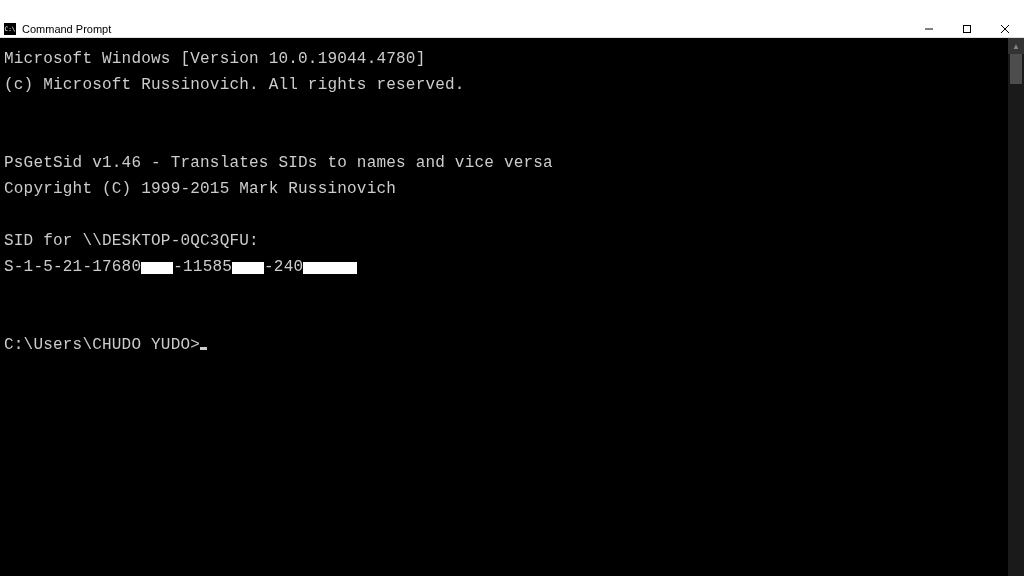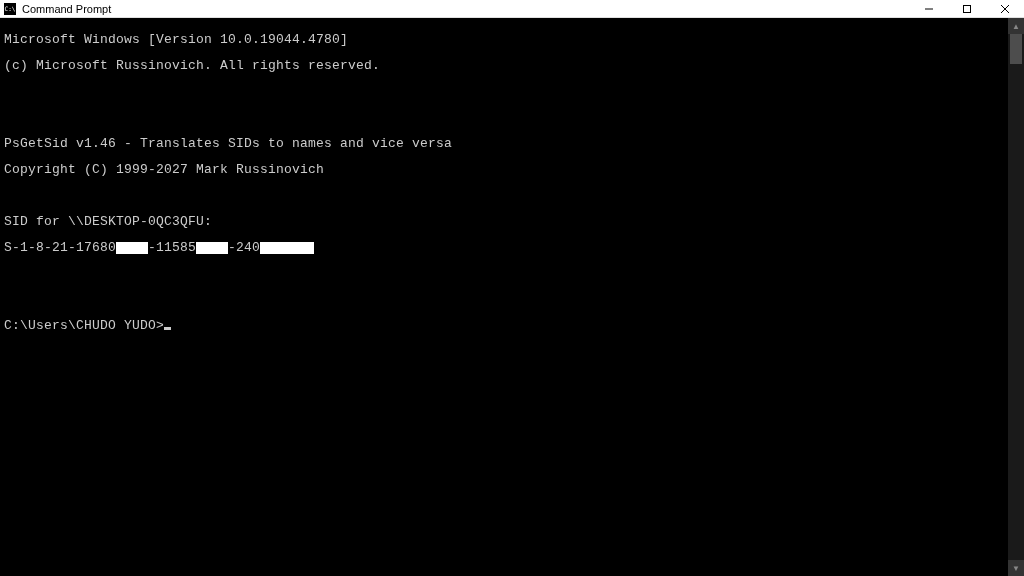--- a/index.html
+++ b/index.html
@@ -16,20 +16,21 @@
       position: relative;
     }
     .titlebar {
       height: 18px;
       background: #ffffff;
       display: flex;
       align-items: center;
       justify-content: space-between;
       padding: 0 0 0 4px;
       border-bottom: 1px solid #e0e0e0;
+      margin-top: 20px;
     }
     .titlebar-left {
       display: flex;
       align-items: center;
       gap: 6px;
     }
     .app-icon {
       width: 12px;
       height: 12px;
       background: #000;
@@ -71,21 +72,21 @@
       fill: none;
     }
     .terminal-area {
       background: #000000;
       height: calc(576px - 18px);
       position: relative;
       overflow: hidden;
     }
     .terminal-content {
       font-family: Consolas, "Courier New", monospace;
-      font-size: 13px;
+      font-size: 16px;
       line-height: 13px;
       color: #cccccc;
       padding: 2px 4px;
       white-space: pre;
       letter-spacing: 0.2px;
     }
     .term-line {
       height: 13px;
     }
     .sid-line {
@@ -171,24 +172,24 @@
   </div>
 </div>
 
 <div class="terminal-area">
   <div class="terminal-content">
 <div class="term-line">Microsoft Windows [Version 10.0.19044.4780]</div>
 <div class="term-line">(c) Microsoft Russinovich. All rights reserved.</div>
 <div class="term-line"></div>
 <div class="term-line"></div>
 <div class="term-line">PsGetSid v1.46 - Translates SIDs to names and vice versa</div>
-<div class="term-line">Copyright (C) 1999-2027 Mark Russinovich</div>
+<div class="term-line">Copyright (C) 1999-2015 Mark Russinovich</div>
 <div class="term-line"></div>
 <div class="term-line">SID for \\DESKTOP-0QC3QFU:</div>
-<div class="sid-line"><span>S-1-8-21-17680</span><span class="redact r1"></span><span>-11585</span><span class="redact r2"></span><span>-240</span><span class="redact r3"></span></div>
+<div class="sid-line"><span>S-1-5-21-17680</span><span class="redact r1"></span><span>-11585</span><span class="redact r2"></span><span>-240</span><span class="redact r3"></span></div>
 <div class="term-line"></div>
 <div class="term-line"></div>
 <div class="term-line"><span>C:\Users\CHUDO YUDO&gt;</span><span class="cursor-block"></span></div>
   </div>
 
   <div class="scrollbar-v">
     <div class="scroll-arrow">▲</div>
     <div class="scroll-track">
       <div class="scroll-thumb"></div>
     </div>

